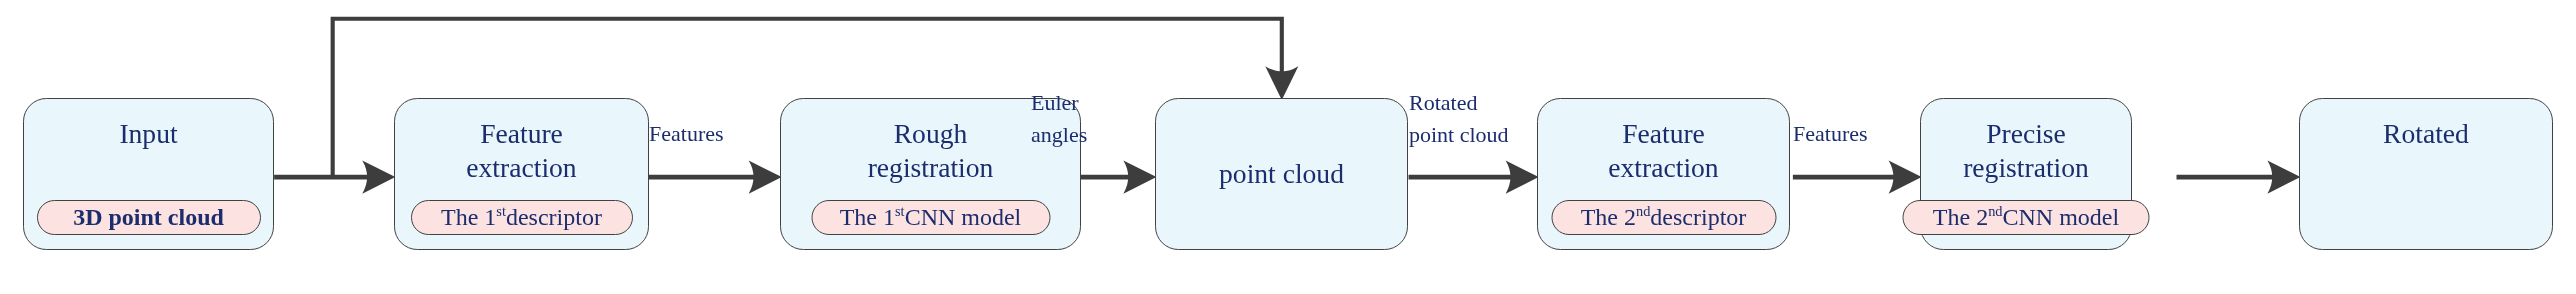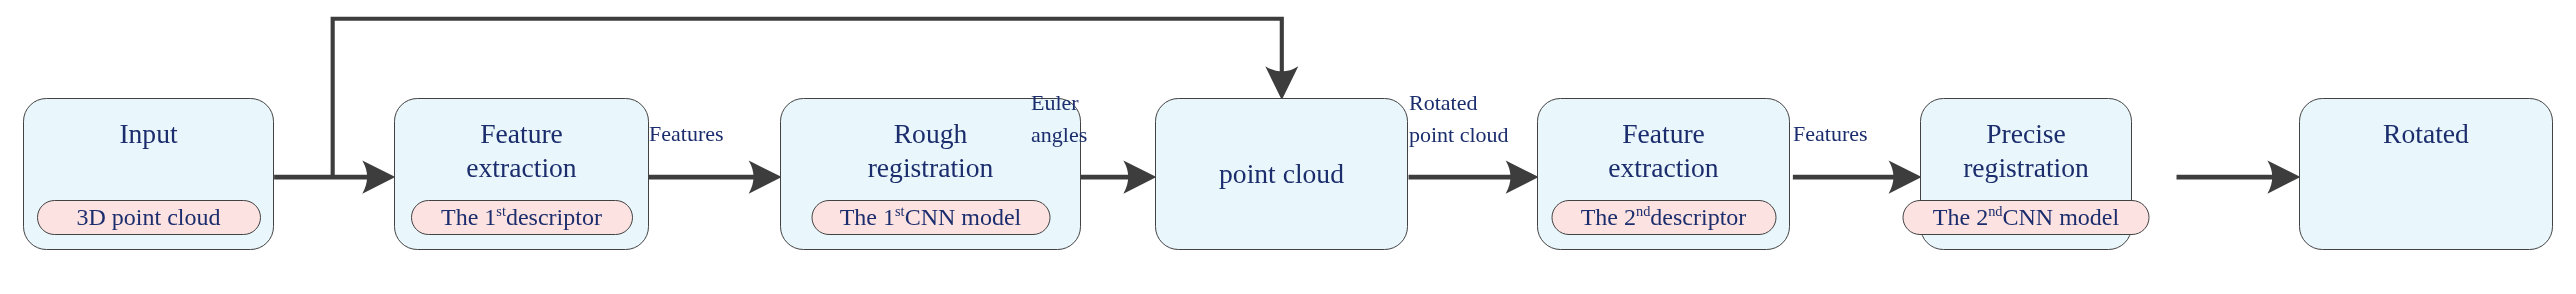--- a/index.html
+++ b/index.html
@@ -43,21 +43,21 @@
   .tl{display:block;white-space:nowrap;}
   .badge{
     position:absolute;left:50%;bottom:13.8px;transform:translateX(-50%);
     height:35px;box-sizing:border-box;
     background:var(--badge-fill);
     border:1.7px solid var(--badge-border);
     border-radius:18px;
     display:flex;align-items:center;justify-content:center;
     font-size:24px;white-space:nowrap;padding:0 13.8px;
   }
-  .n1 .badge{min-width:224px;}
+  .n1 .badge{min-width:224px;font-weight:bold;}
   .n2 .badge{min-width:222px;}
   .n3 .badge{min-width:239px;}
   .n5 .badge{min-width:225px;}
   .n6 .badge{min-width:247px;}
   .n7 .badge{min-width:209px;}
   .badge sup{font-size:0.6em;line-height:0;position:relative;top:-0.45em;}
   .elabel{
     position:absolute;
     font-size:22px;line-height:32px;
   }

